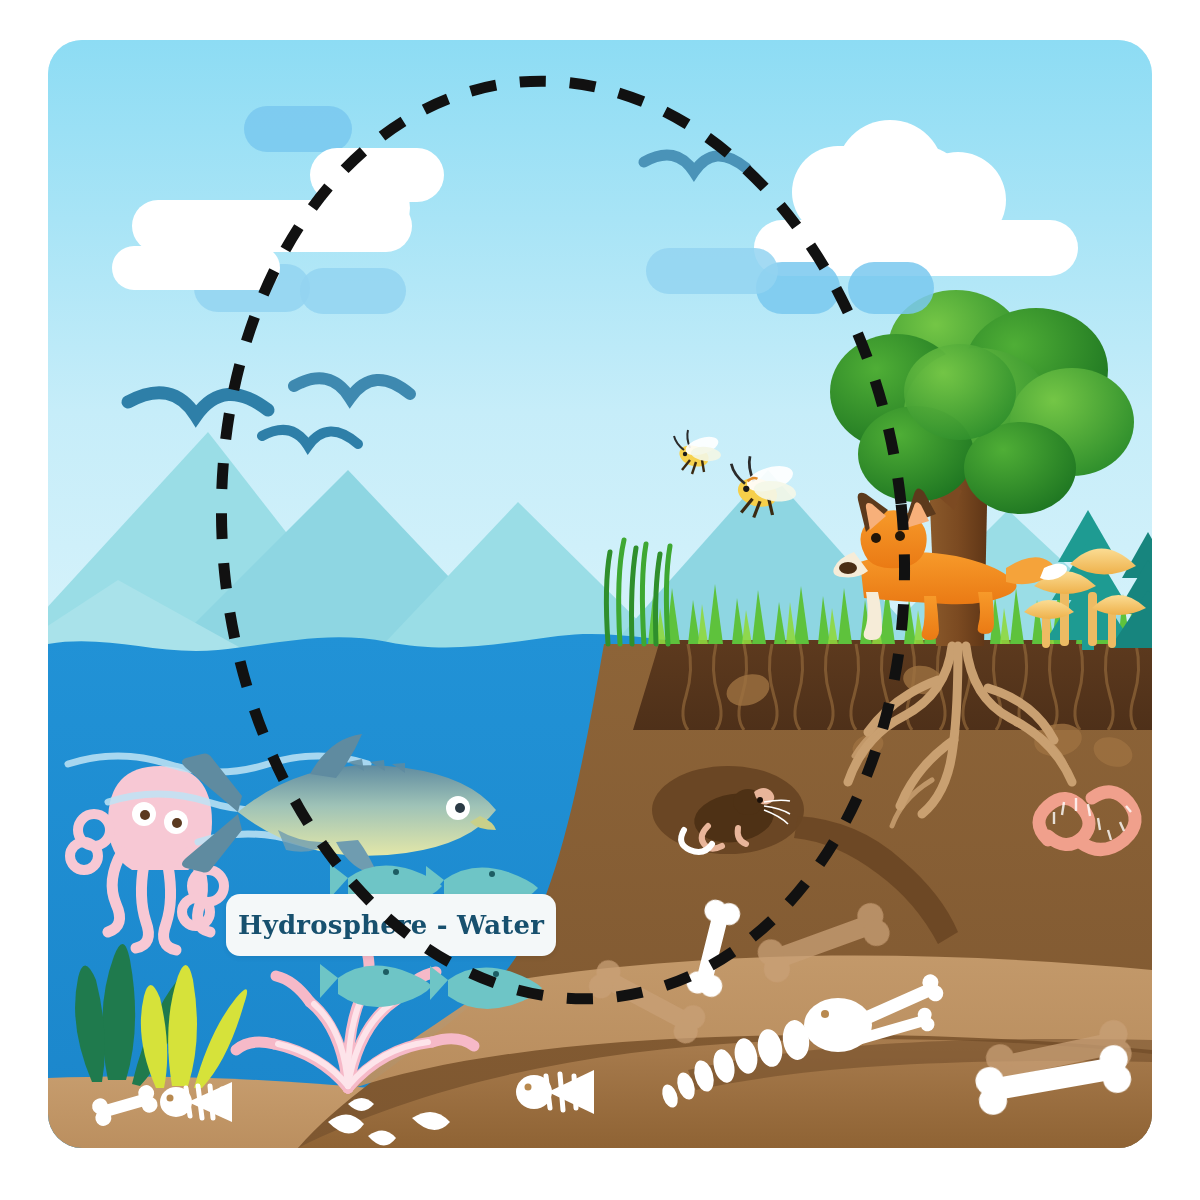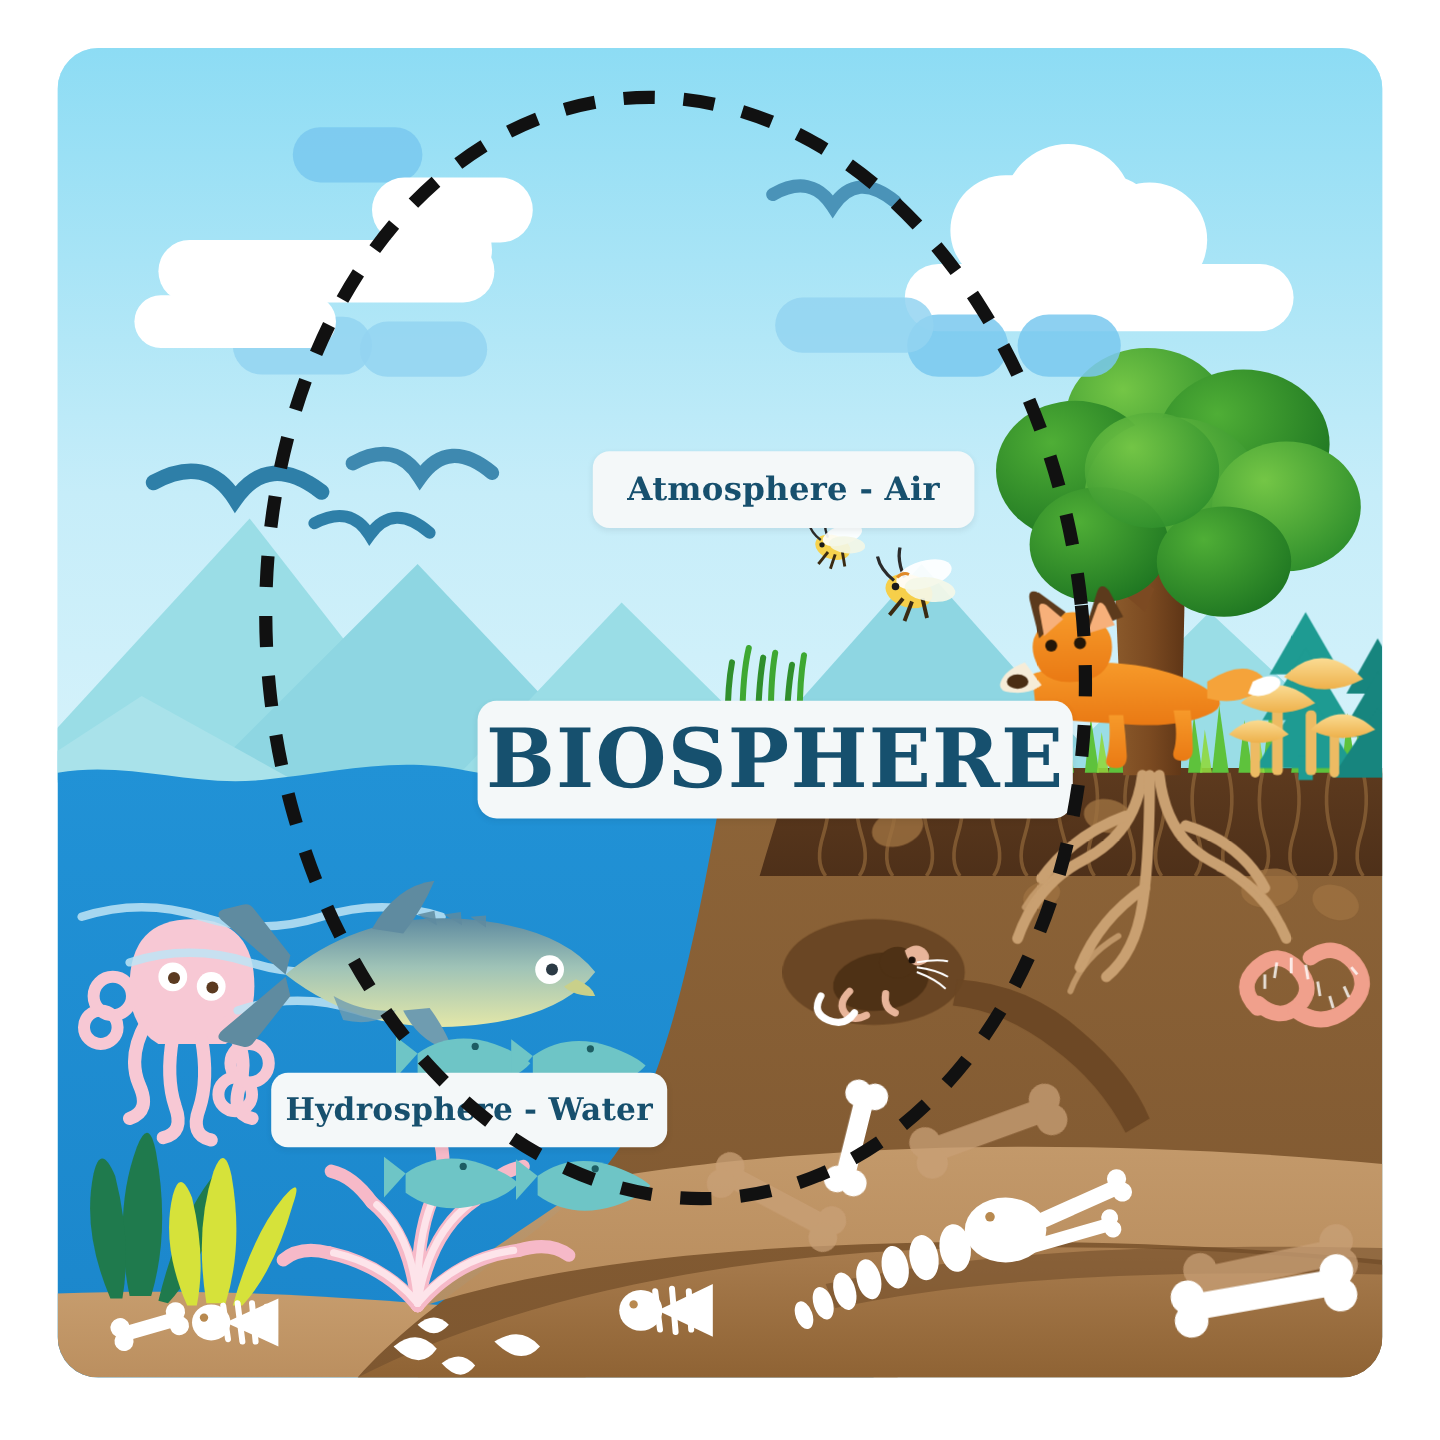--- a/index.html
+++ b/index.html
@@ -604,23 +604,21 @@
               <path d="M23 23 l3 13"></path>
           </g>
           <ellipse cx="24" cy="7" rx="19" ry="9" fill="#ffffff" opacity=".92" transform="rotate(-16 24 7)"></ellipse>
           <ellipse cx="28" cy="17" rx="17" ry="8" fill="#f4f7e8" opacity=".92" transform="rotate(8 28 17)"></ellipse>
           <circle cx="5" cy="15" r="2.5" fill="#1a1a1a"></circle>
           <path d="M6 9 q4 -4 8 -2" stroke="#e08a28" stroke-width="2" fill="none"></path>
         </g>
       </g>
     </svg>
 
-    <div class="chip" id="chip-atmosphere">Atmosphere - Air</div>
-
-    <div class="chip" id="chip-title">BIOSPHERE</div>
+
 
     <div class="chip" id="chip-hydrosphere">Hydrosphere - Water</div>
 
 
     <svg class="layer no-evt" viewBox="0 0 1104 1108">
       <ellipse cx="515" cy="500" rx="340" ry="460" fill="none" stroke="#111111" stroke-width="11" stroke-dasharray="26 24" stroke-linecap="butt" transform="rotate(-6 515 500)"></ellipse>
     </svg>
 
   </div>
 </div>

